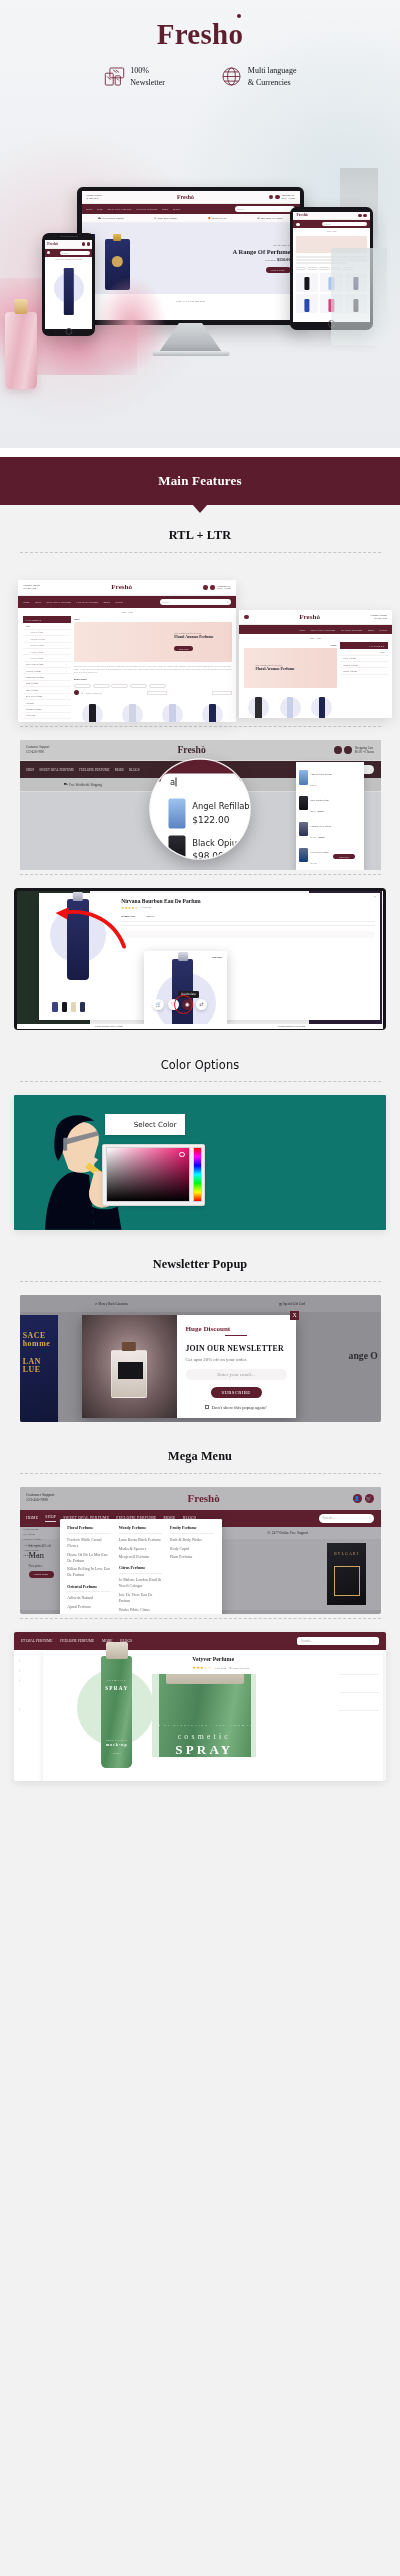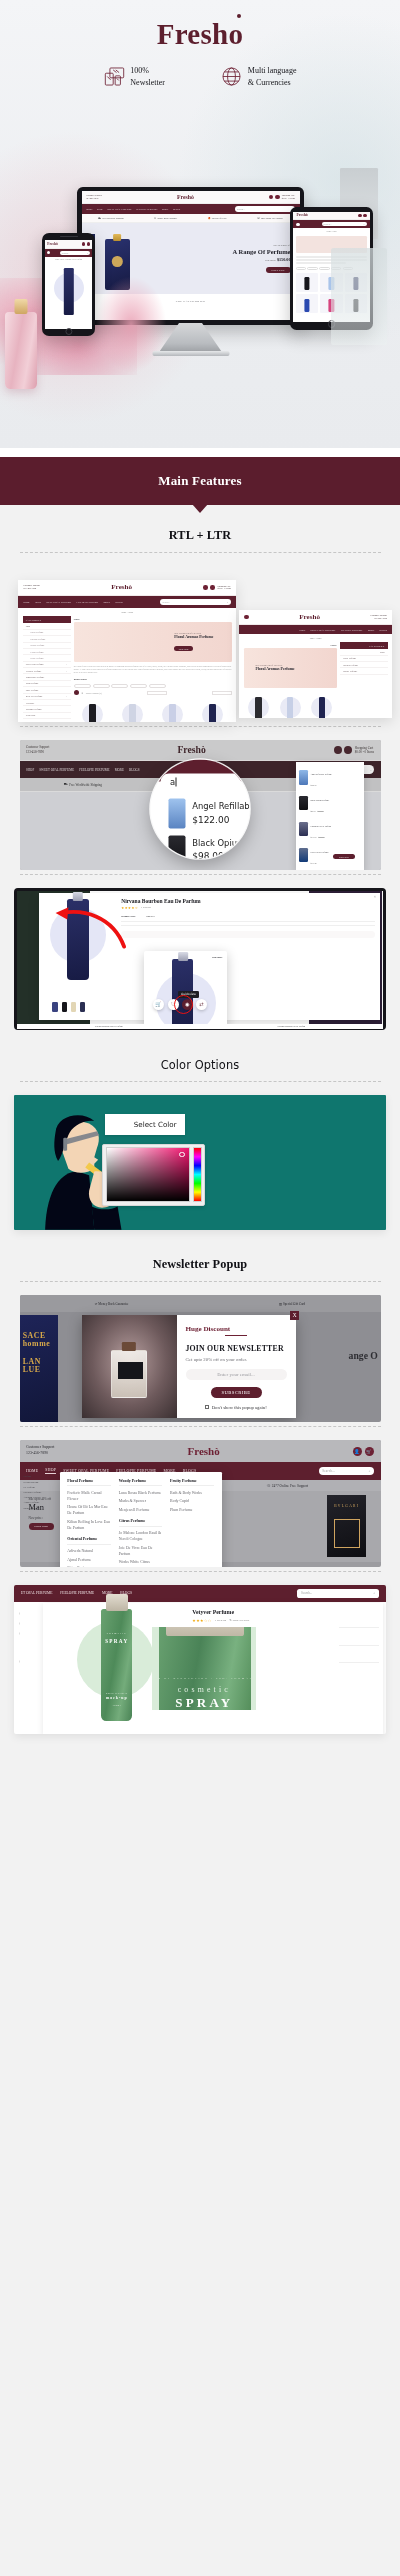--- a/index.html
+++ b/index.html
@@ -1098,20 +1098,21 @@
           <div class="nl-chk">
             <i></i>
             <span>Don't show this popup again!</span>
           </div>
         </div>
       </div>
     </div>
   </section>
 
   <section class="section">
+    <div class="sec-title">Mega Menu</div>
     <div class="divider"></div>
 
     <div class="mm-shot">
       <div class="mm-head">
         <div class="ml">
           <div>Customer Support</div>
           <div>123-456-7890</div>
         </div>
         <div class="mlogo">Freshò</div>
         <div class="mr">

